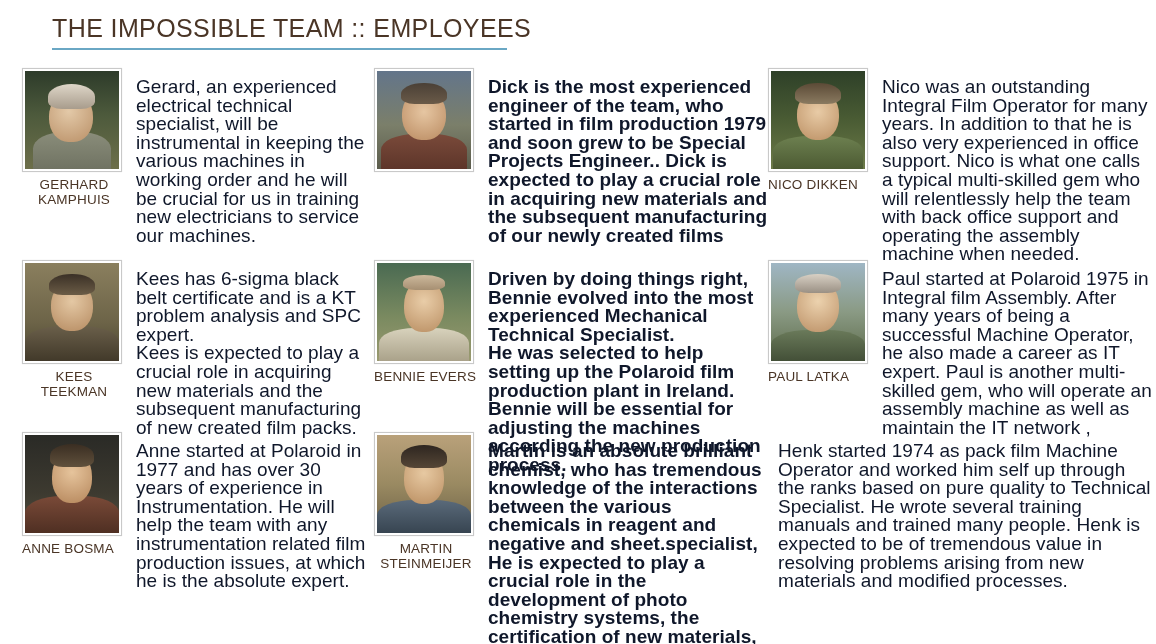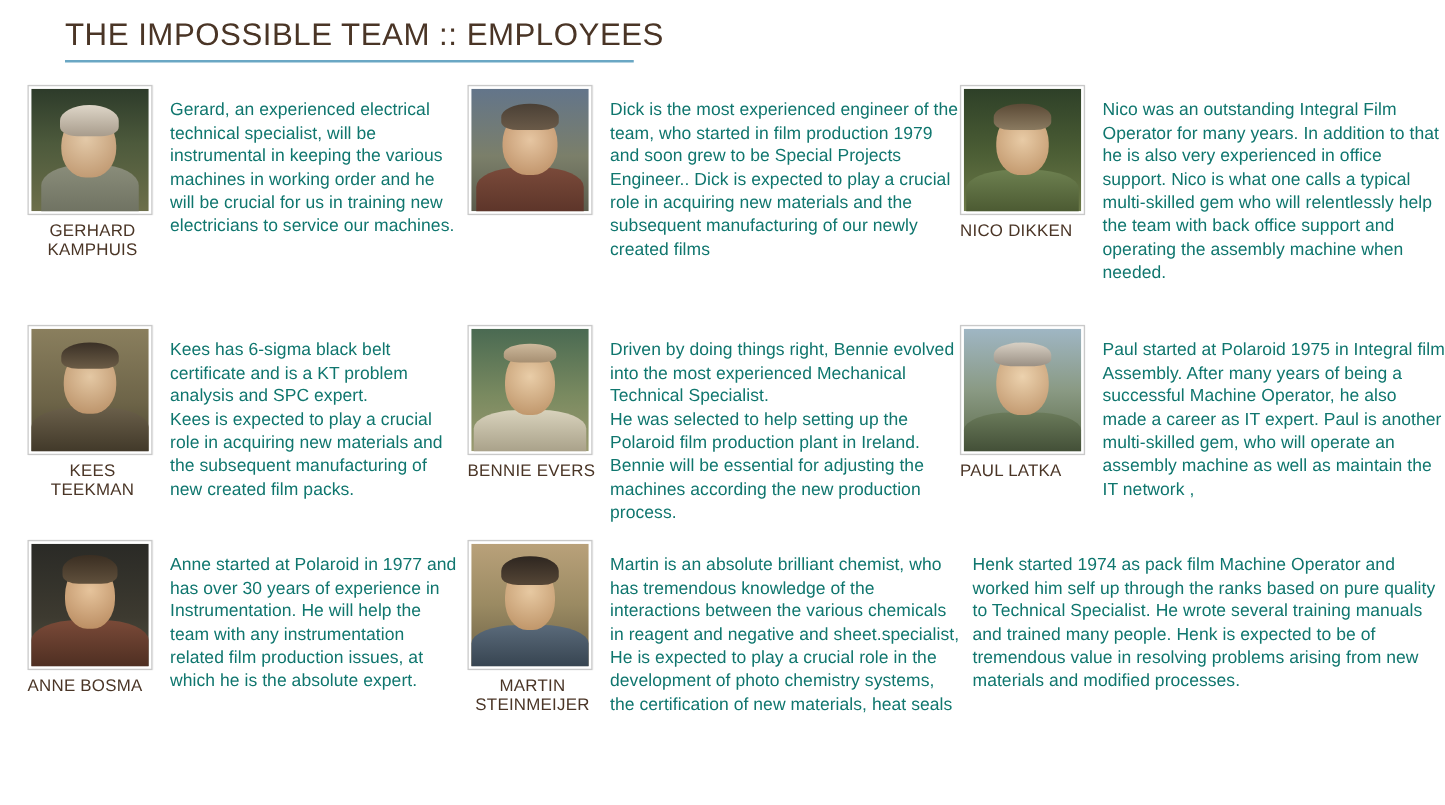--- a/index.html
+++ b/index.html
@@ -85,30 +85,30 @@
   .name {
     margin-top: 5px;
     font-size: 13.5px;
     line-height: 15px;
     text-align: center;
     color: #4a3526;
     letter-spacing: 0.2px;
   }
   .bio {
     flex: 1 1 auto;
-    font-size: 14px;
+    font-size: 19px;
     line-height: 18.6px;
-    color: #0f766e;
+    color: #0f172a;
     margin-left: 10px;
     margin-top: 10px;
     white-space: pre-line;
     letter-spacing: 0.05px;
   }
   .bio-w1 { width: 222px; }
-  .bio-w2 { width: 250px; }
+  .bio-w2 { width: 250px; font-weight: bold; }
   .bio-w3 { width: 252px; }
 
   
   .ph-bg { position:absolute; inset:0; }
   .ph-head {
     position: absolute;
     border-radius: 50% 50% 45% 45%;
   }
   .ph-body {
     position: absolute;

